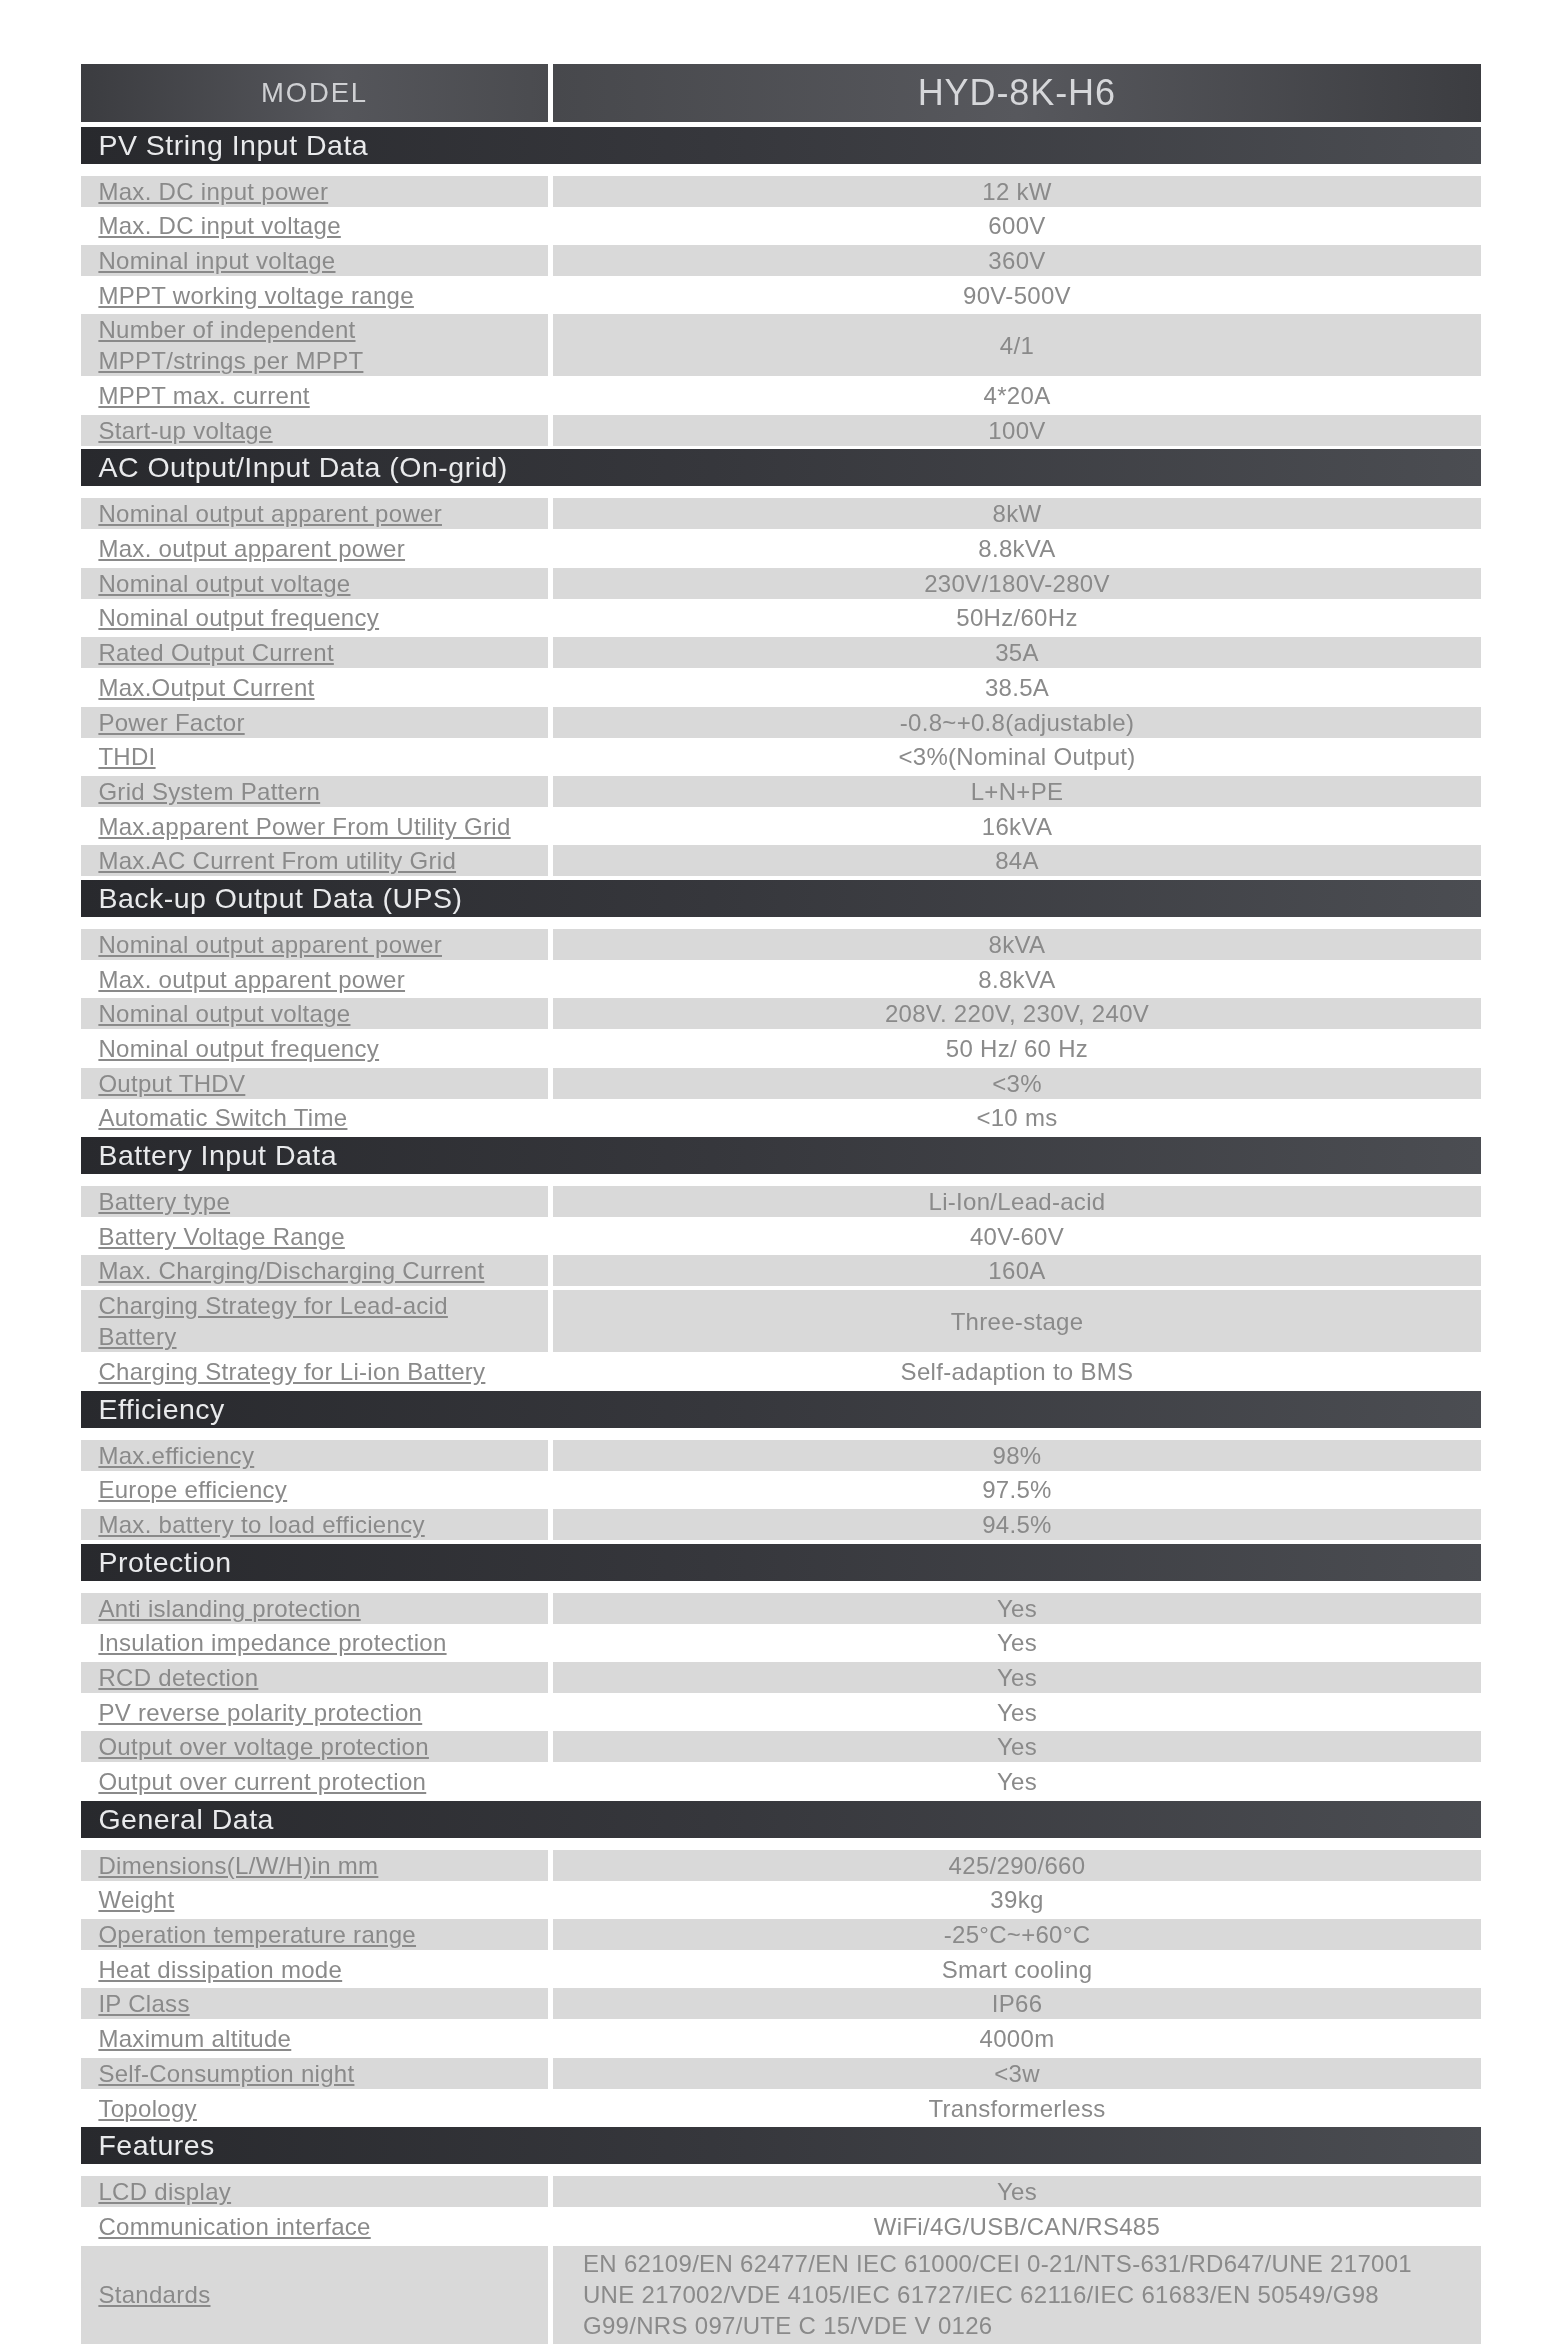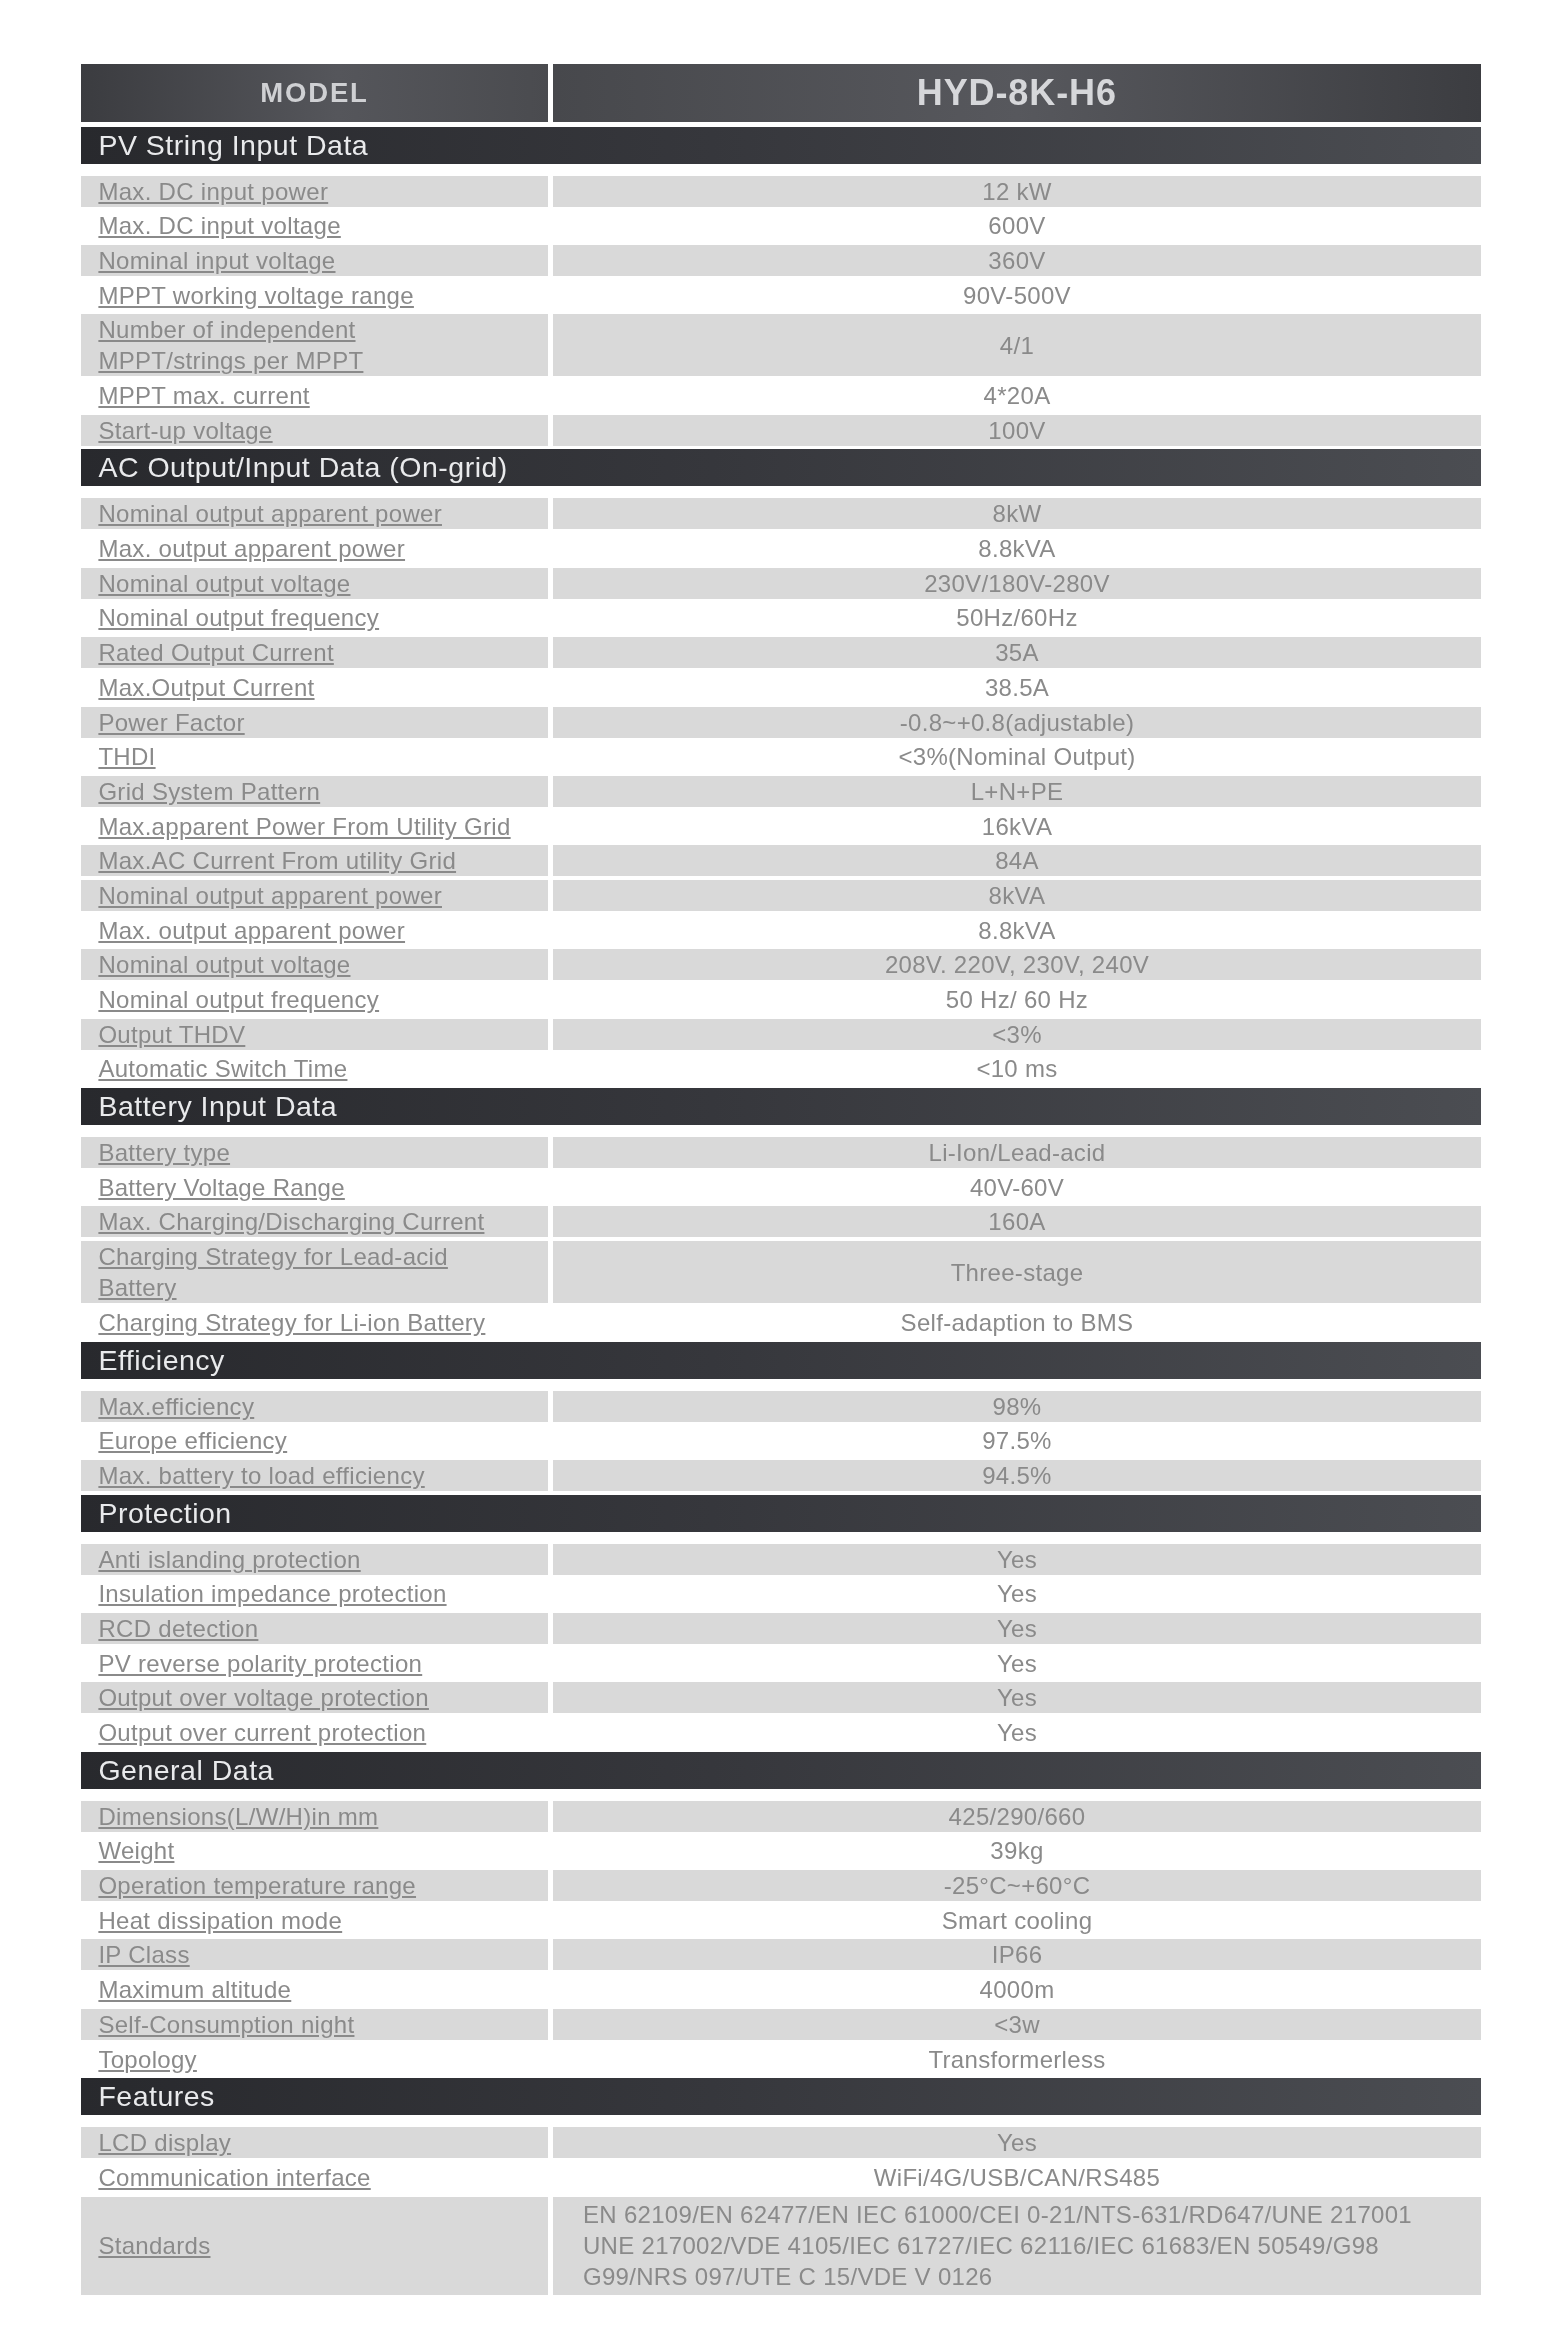--- a/index.html
+++ b/index.html
@@ -4,21 +4,21 @@
 <style>
   html,body{margin:0;padding:0;}
   body{
     width:1560px;height:2351px;position:relative;background:#ffffff;
     font-family:"Liberation Sans", sans-serif;
   }
   .spec-table{position:absolute;left:81px;top:64px;width:1400px;}
 
   
   .model-row{display:flex;height:58px;margin-bottom:4.6px;}
-  .model-cell{display:flex;align-items:center;justify-content:center;font-weight:bold;}
+  .model-cell{display:flex;align-items:center;justify-content:center;}
   .model-cell.left{
     width:467px;margin-right:4.6px;
     background:linear-gradient(90deg,#3b3c40 0%,#55565b 55%,#4a4b4f 100%);
     color:#cfd0d3;font-size:27.5px;letter-spacing:1.8px;
   }
   .model-cell.right{
     flex:1;
     background:linear-gradient(90deg,#47484c 0%,#57585d 50%,#3c3d41 100%);
     color:#d6d7da;font-size:36px;letter-spacing:0.9px;
   }
@@ -125,20 +125,21 @@
         <div class="cell value">L+N+PE</div>
       </div>
       <div class="row">
         <div class="cell label">Max.apparent Power From Utility Grid</div>
         <div class="cell value">16kVA</div>
       </div>
       <div class="row alt">
         <div class="cell label">Max.AC Current  From utility Grid</div>
         <div class="cell value">84A</div>
       </div>
+      <div class="bar">Back-up Output Data (UPS)</div>
       <div class="row alt">
         <div class="cell label">Nominal output apparent power</div>
         <div class="cell value">8kVA</div>
       </div>
       <div class="row">
         <div class="cell label">Max. output apparent power</div>
         <div class="cell value">8.8kVA</div>
       </div>
       <div class="row alt">
         <div class="cell label">Nominal output voltage</div>

